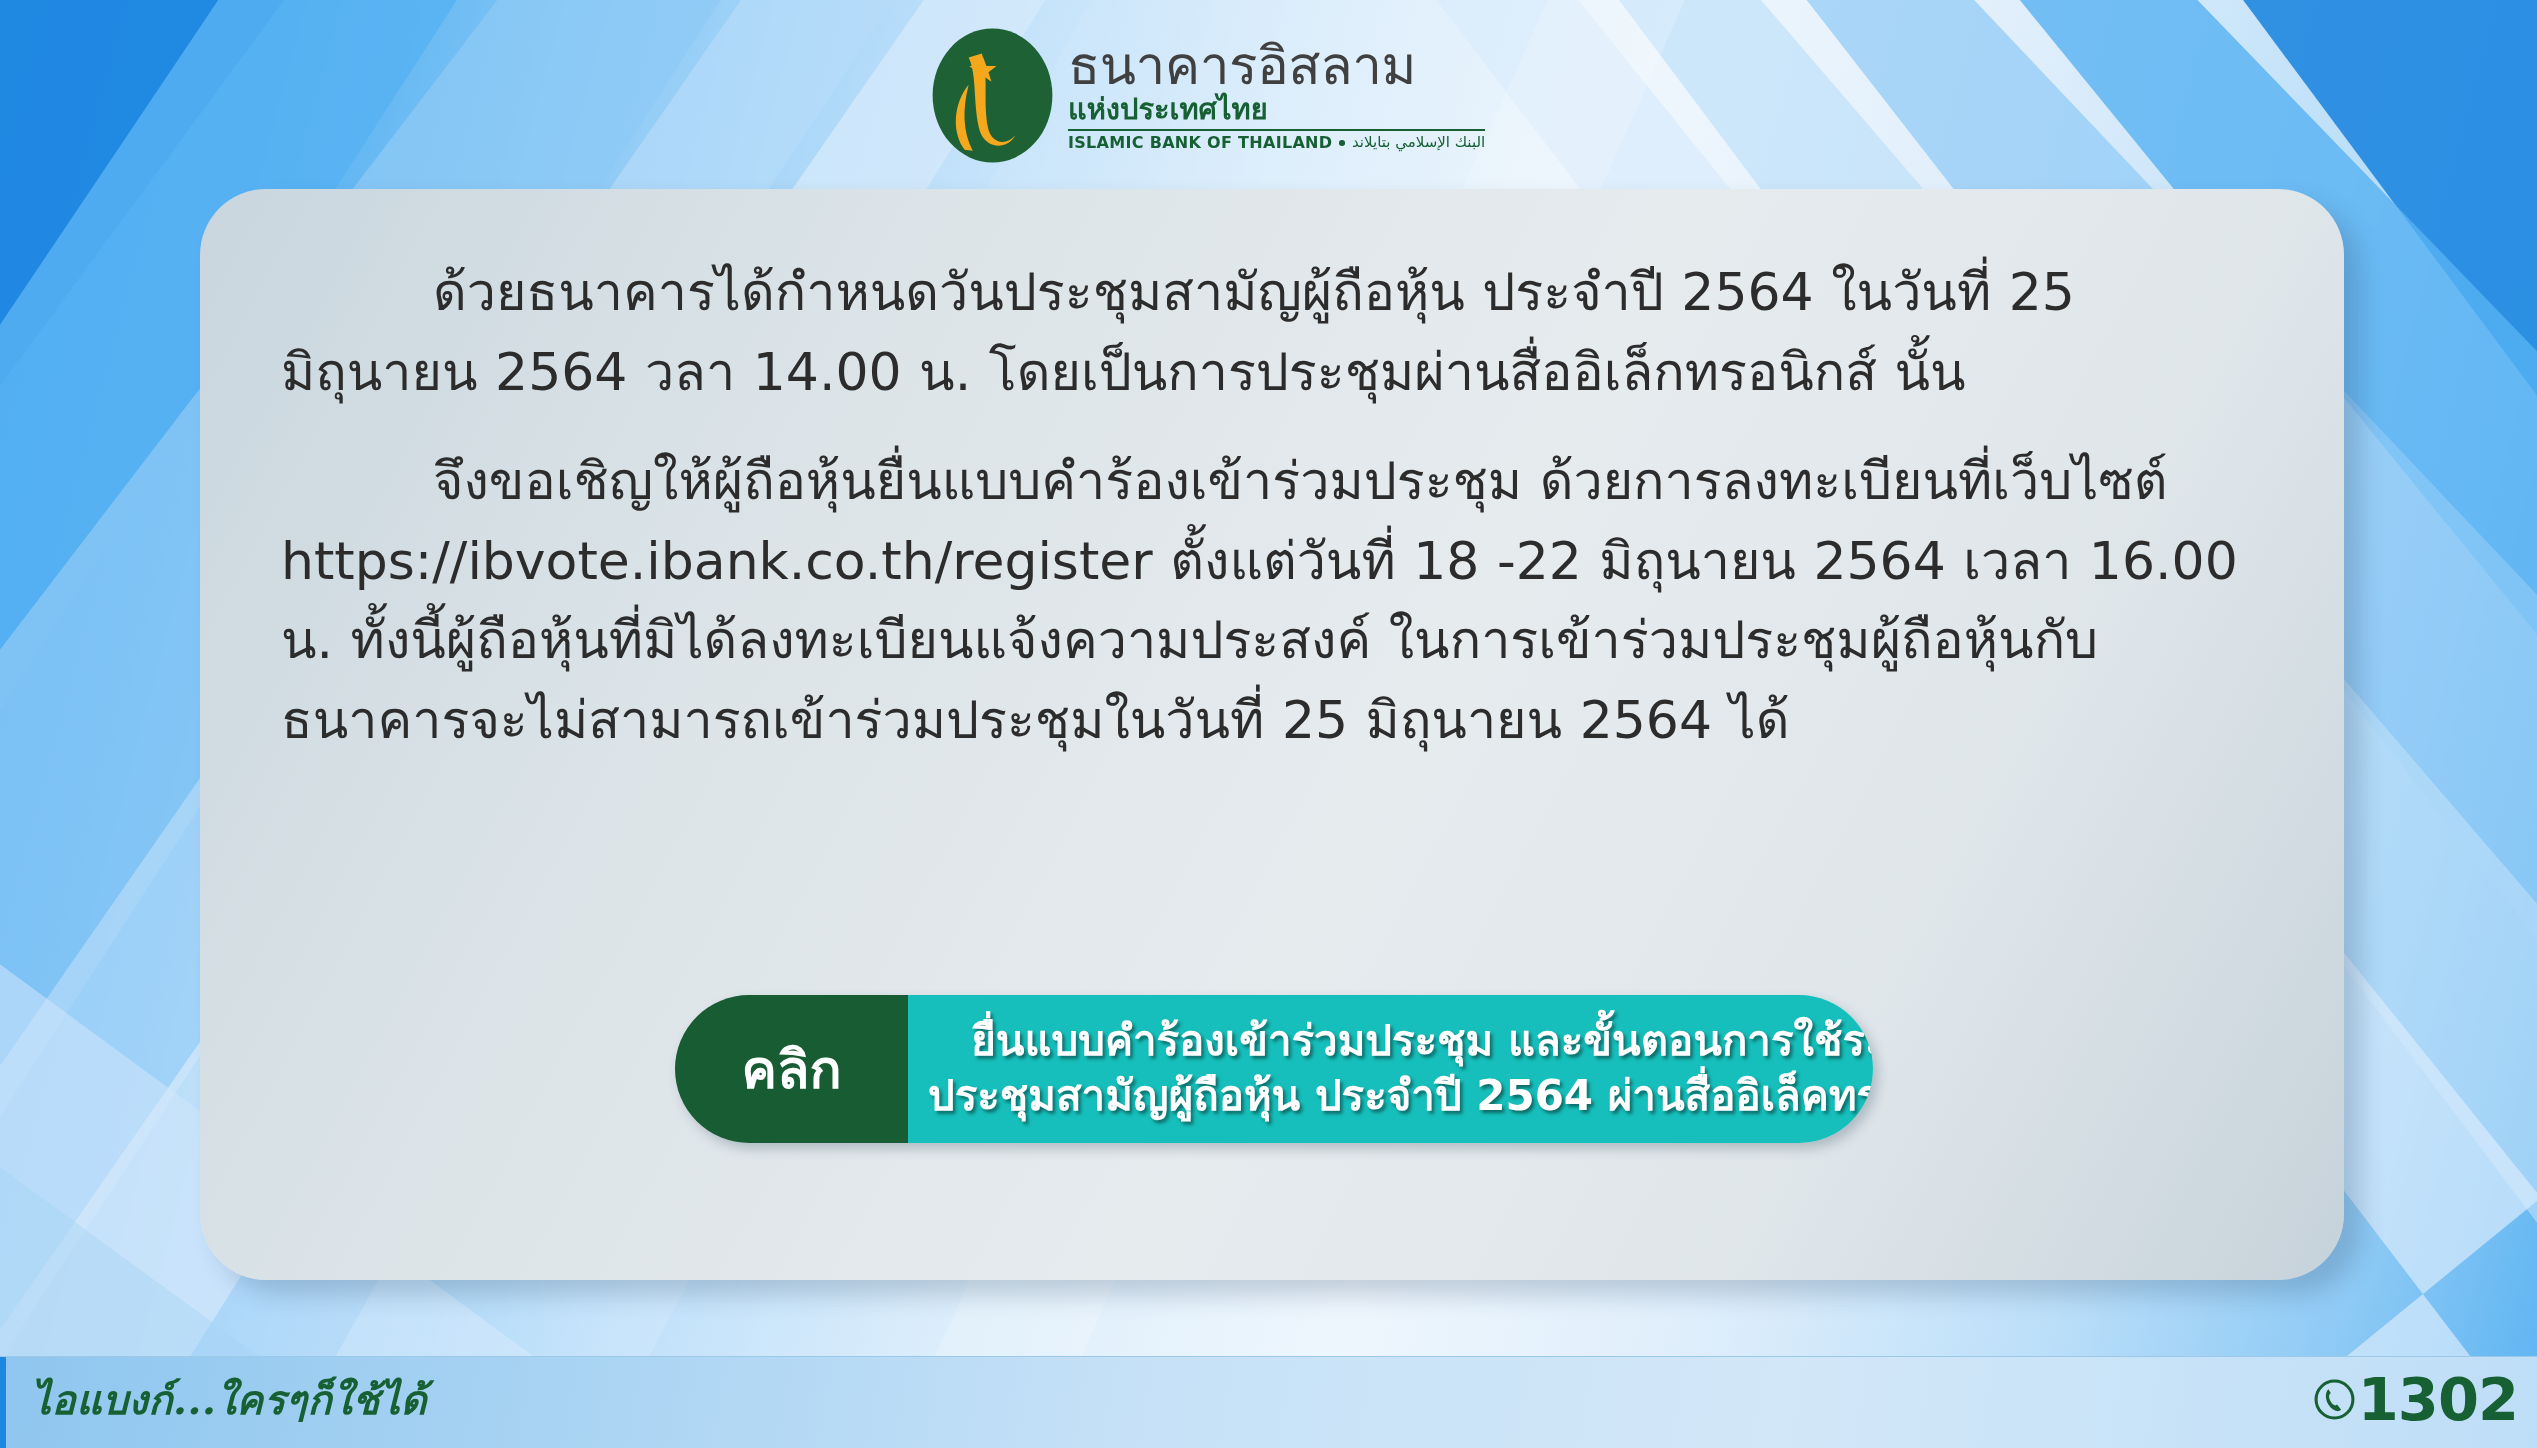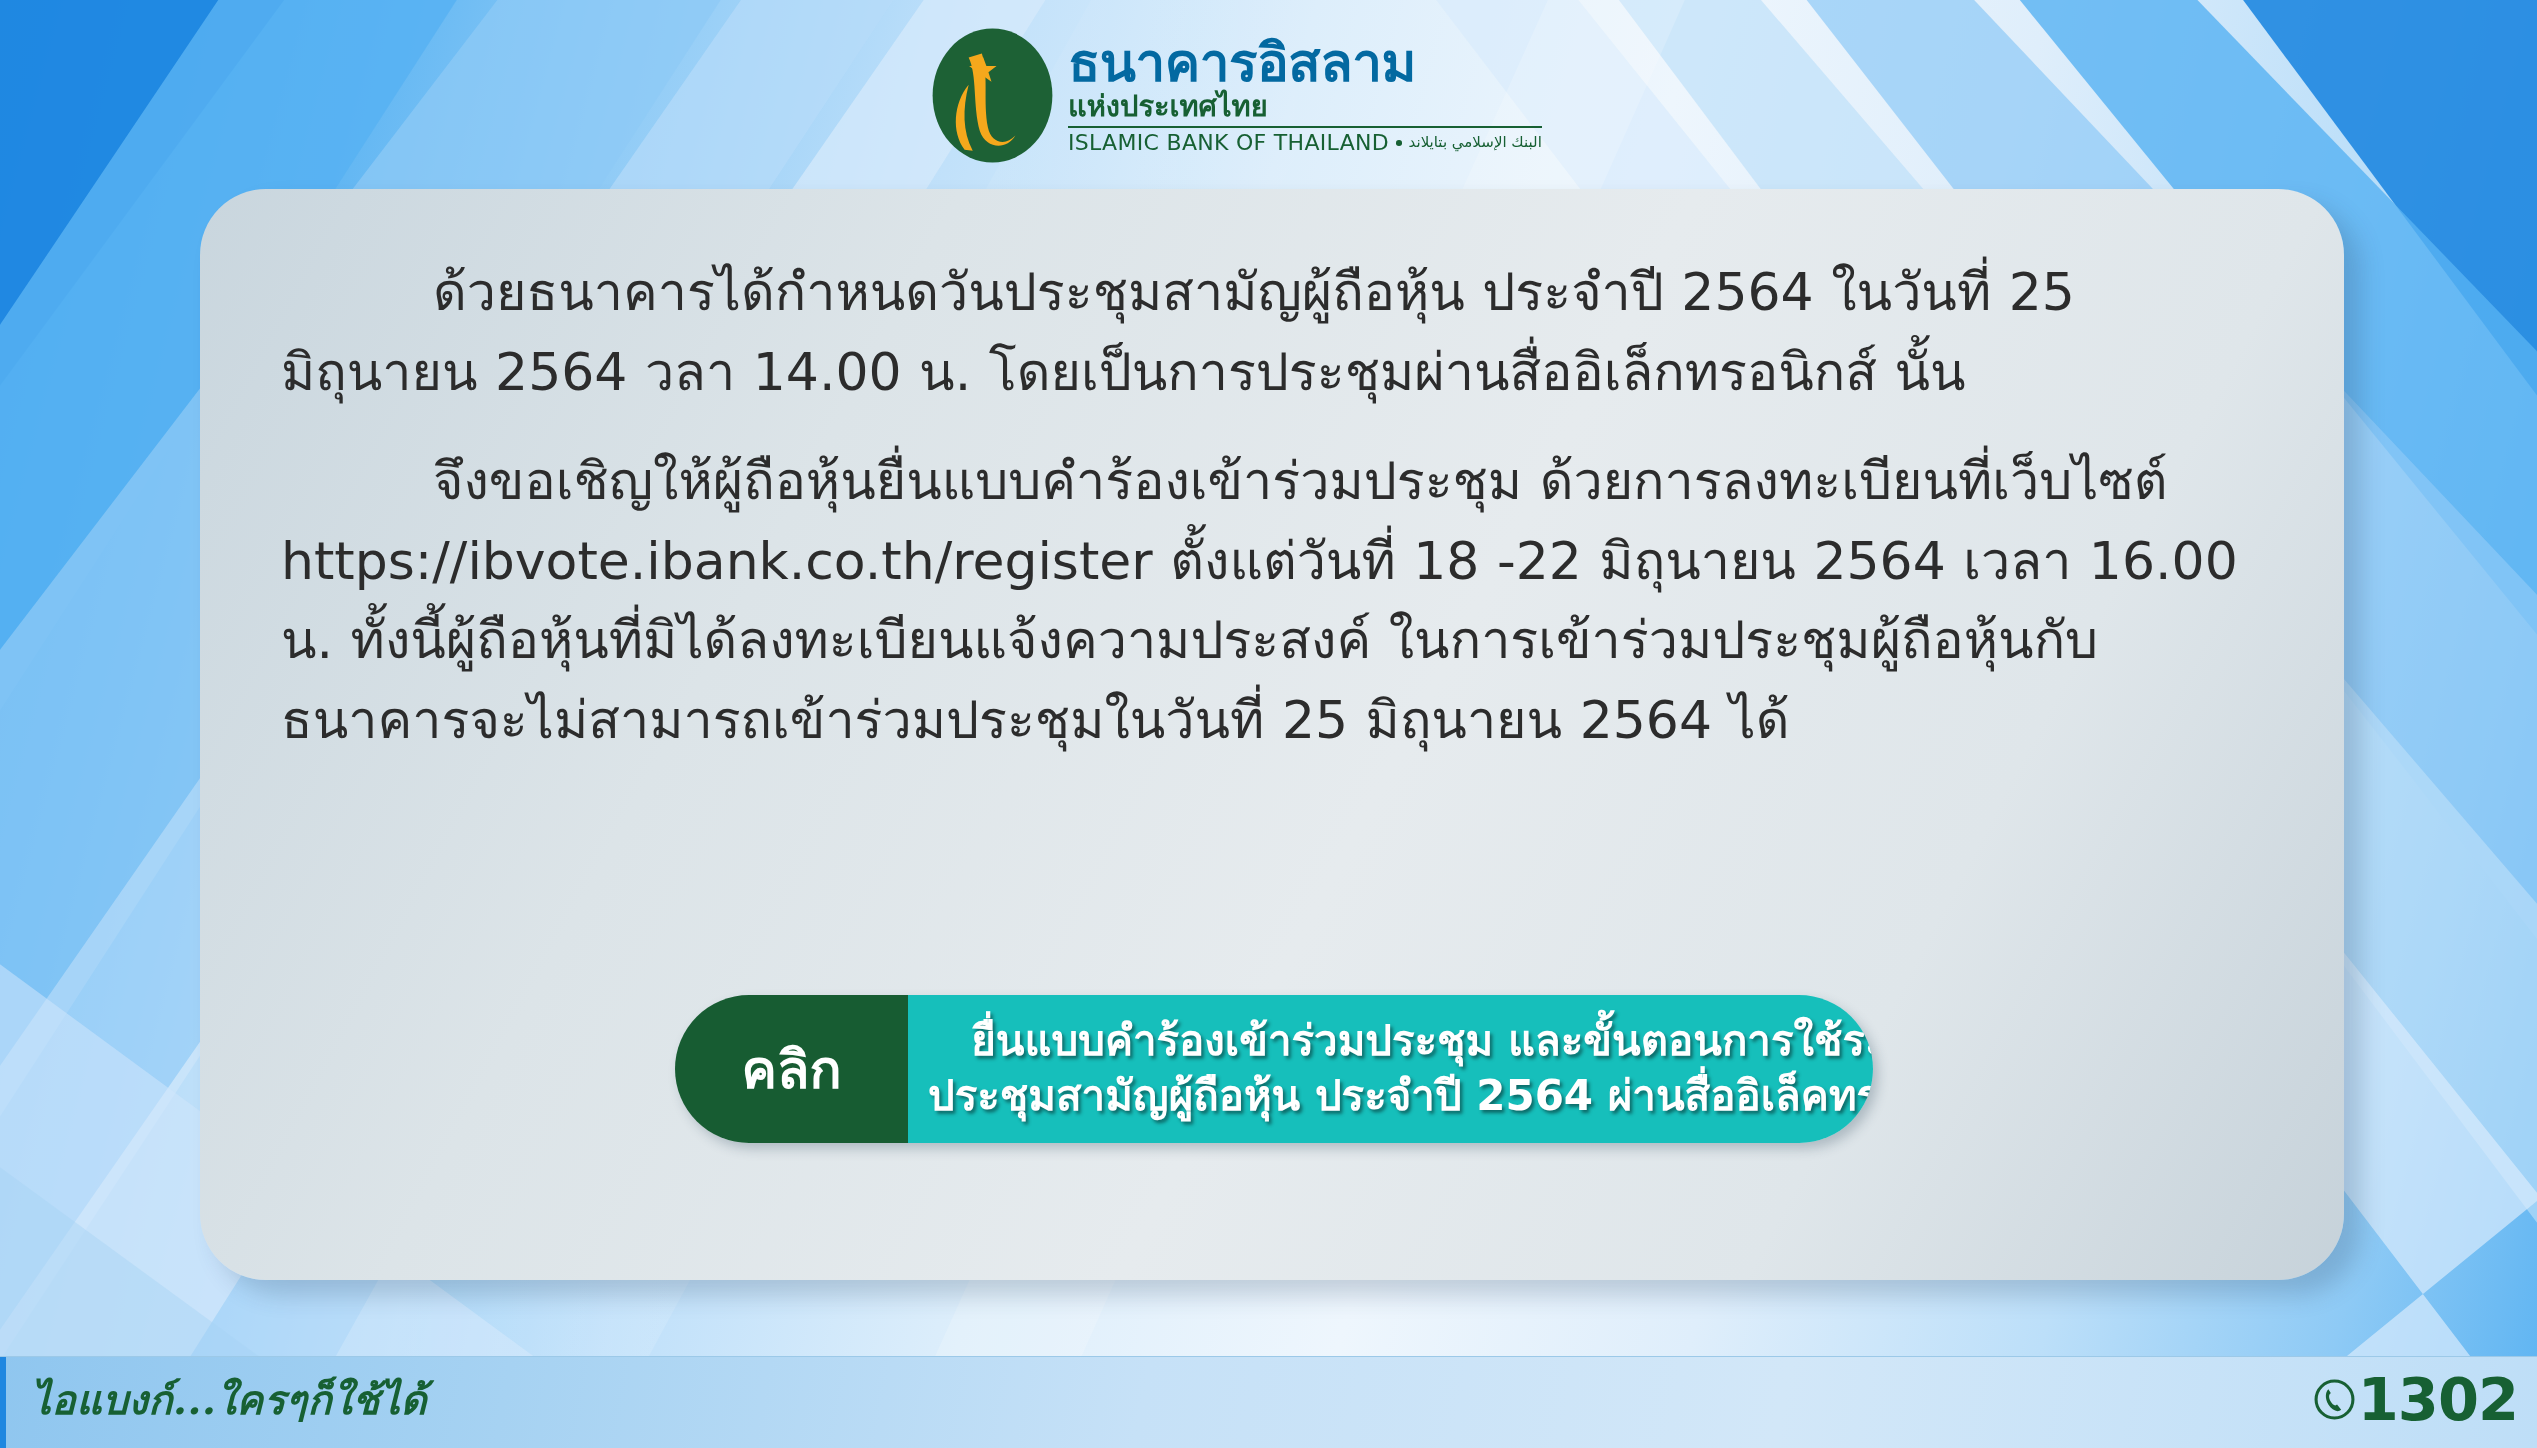--- a/index.html
+++ b/index.html
@@ -190,22 +190,22 @@
     position: relative;
   }
   .logo-text {
     margin-left: 12px;
     display: flex;
     flex-direction: column;
     justify-content: center;
   }
   .logo-th1 {
     font-size: 53px;
-    font-weight: bold;
-    color: #0369a1;
+    font-weight: normal;
+    color: #404040;
     line-height: 1.02;
     letter-spacing: -0.5px;
   }
   .logo-th2 {
     font-size: 29px;
     font-weight: bold;
     color: #176033;
     line-height: 1.05;
     margin-top: 1px;
     letter-spacing: 0px;
@@ -215,26 +215,25 @@
     background: #176033;
     margin: 4.6px 0 3.6px 0;
     width: 100%;
   }
   .logo-en-row {
     display: flex;
     align-items: center;
     gap: 7px;
   }
   .logo-en {
-    font-size: 22px;
-    font-weight: normal;
+    font-size: 16px;
+    font-weight: bold;
     color: #176033;
     letter-spacing: 0.3px;
     line-height: 1;
-    text-align: right;
   }
   .logo-dot {
     width: 5.6px; height: 5.6px; border-radius: 50%;
     background: #176033;
     display: inline-block;
   }
   .logo-ar {
     font-size: 15px;
     color: #176033;
     line-height: 1;

